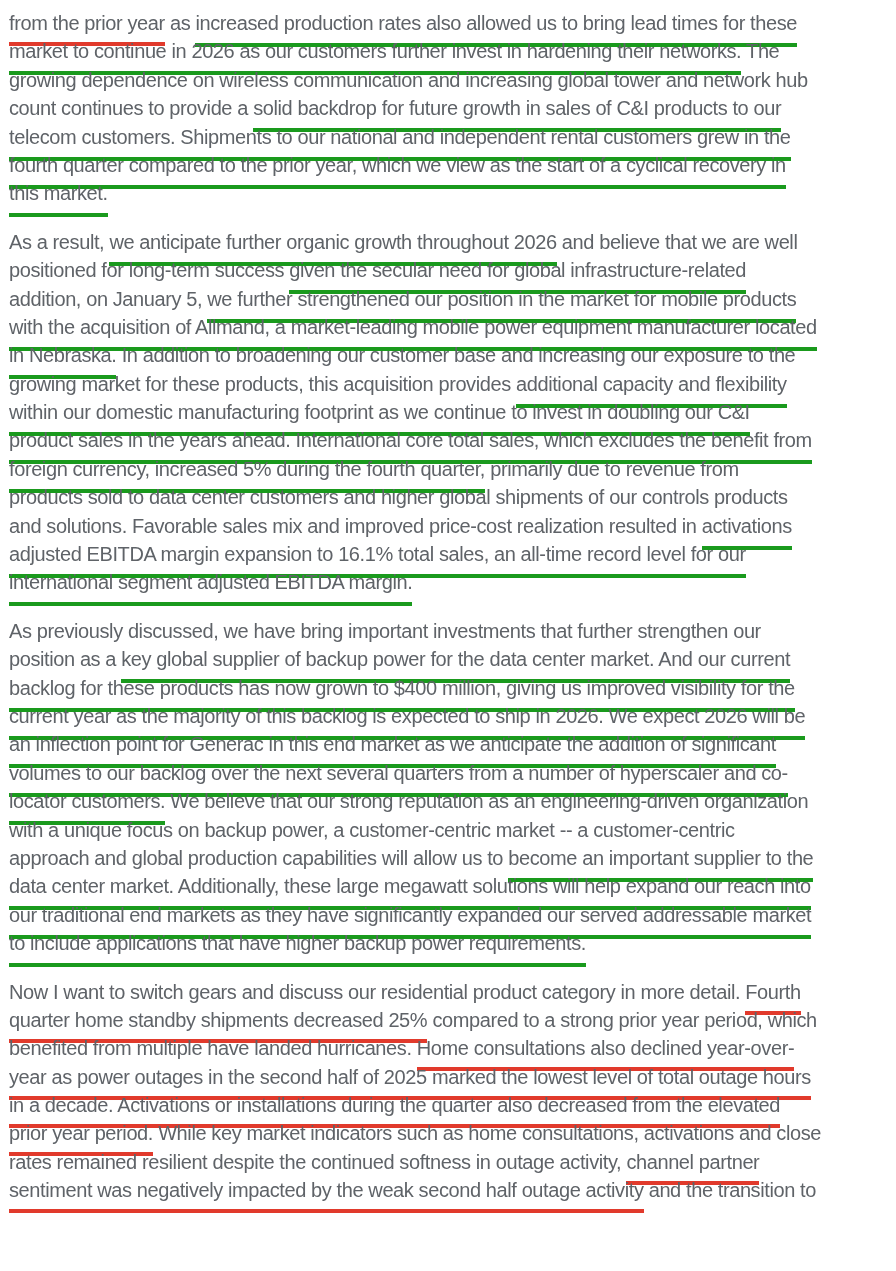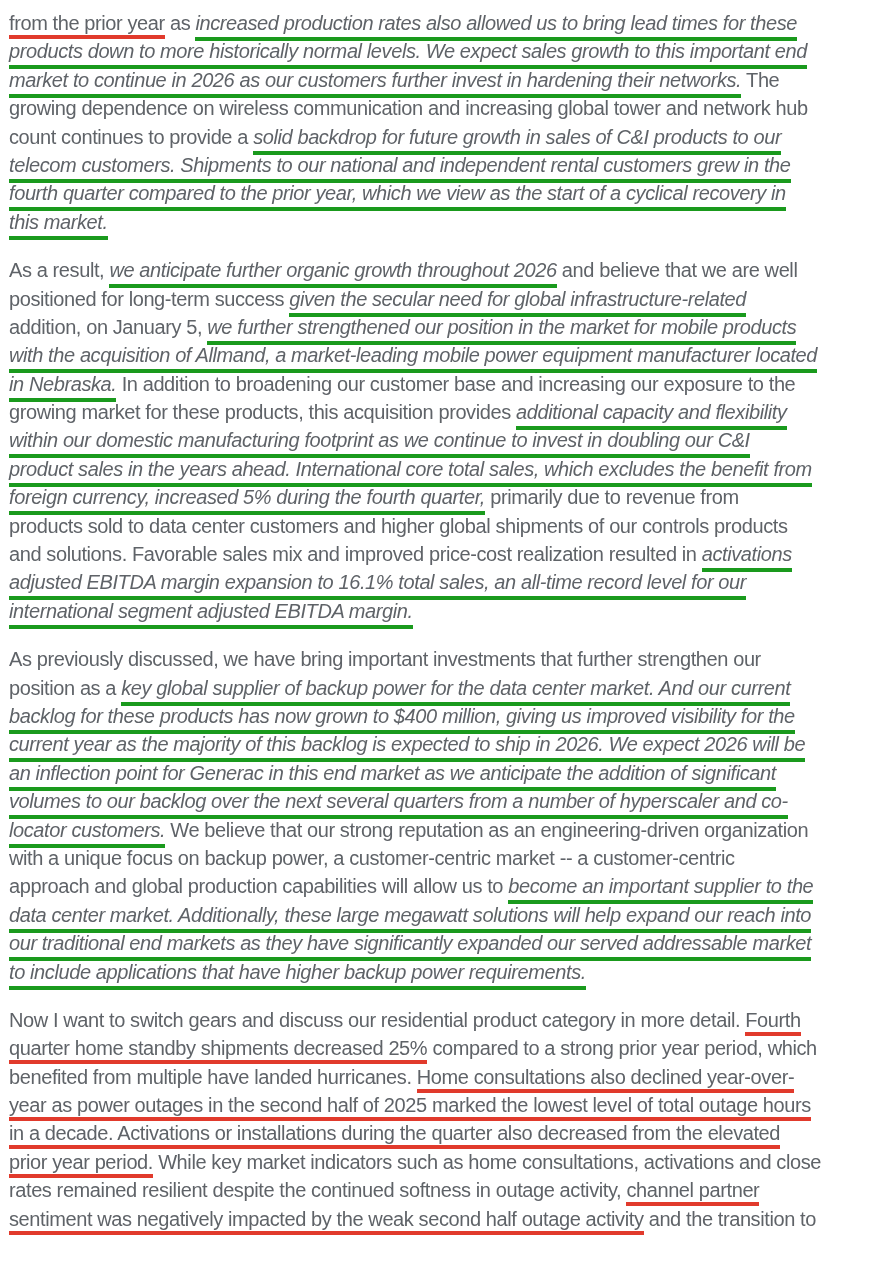--- a/index.html
+++ b/index.html
@@ -30,35 +30,33 @@
   .paragraph {
     margin: 0 0 20px 0;
   }
   .line {
     white-space: nowrap;
     line-height: 28.4px;
     height: 28.4px;
   }
   .u-green {
     border-bottom: 4px solid var(--green);
-    padding-bottom: 3px;
-    font-style: italic;
+    padding-bottom: 9px;
   }
   .u-red {
     border-bottom: 4px solid var(--red);
-    padding-bottom: 1px;
+    padding-bottom: 8px;
   }
 </style>
 </head>
 <body>
 
 <div class="doc" id="doc">
     <div class="paragraph">
       <div class="line"><span class="u-red">from the prior year</span><span> as </span><span class="u-green">increased production rates also allowed us to bring lead times for these</span></div>
-      <div class="line"><span class="u-green">products down to more historically normal levels. We expect sales growth to this important end</span></div>
       <div class="line"><span class="u-green">market to continue in 2026 as our customers further invest in hardening their networks.</span><span> The</span></div>
       <div class="line"><span>growing dependence on wireless communication and increasing global tower and network hub</span></div>
       <div class="line"><span>count continues to provide a </span><span class="u-green">solid backdrop for future growth in sales of C&amp;I products to our</span></div>
       <div class="line"><span class="u-green">telecom customers. Shipments to our national and independent rental customers grew in the</span></div>
       <div class="line"><span class="u-green">fourth quarter compared to the prior year, which we view as the start of a cyclical recovery in</span></div>
       <div class="line"><span class="u-green">this market.</span></div>
     </div>
     <div class="paragraph">
       <div class="line"><span>As a result, </span><span class="u-green">we anticipate further organic growth throughout 2026</span><span> and believe that we are well</span></div>
       <div class="line"><span>positioned for long-term success </span><span class="u-green">given the secular need for global infrastructure-related</span></div>

